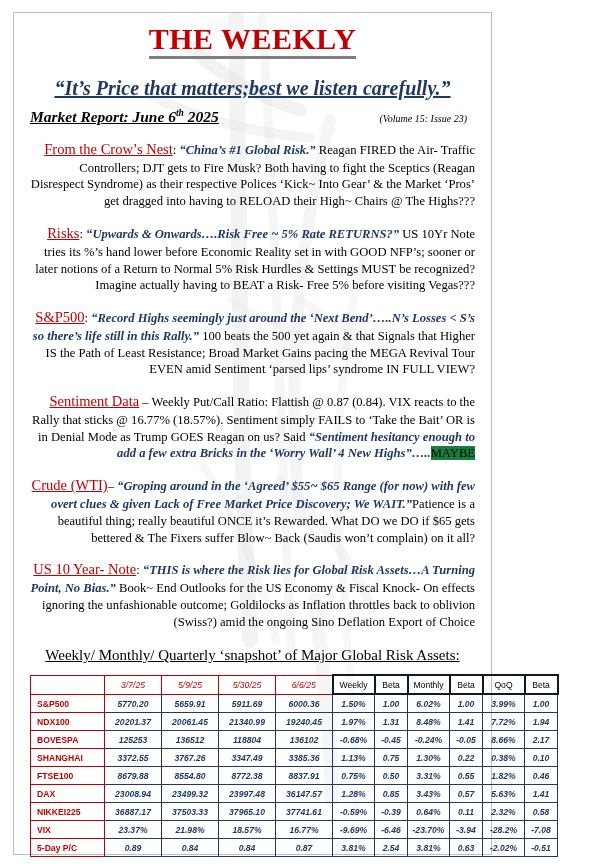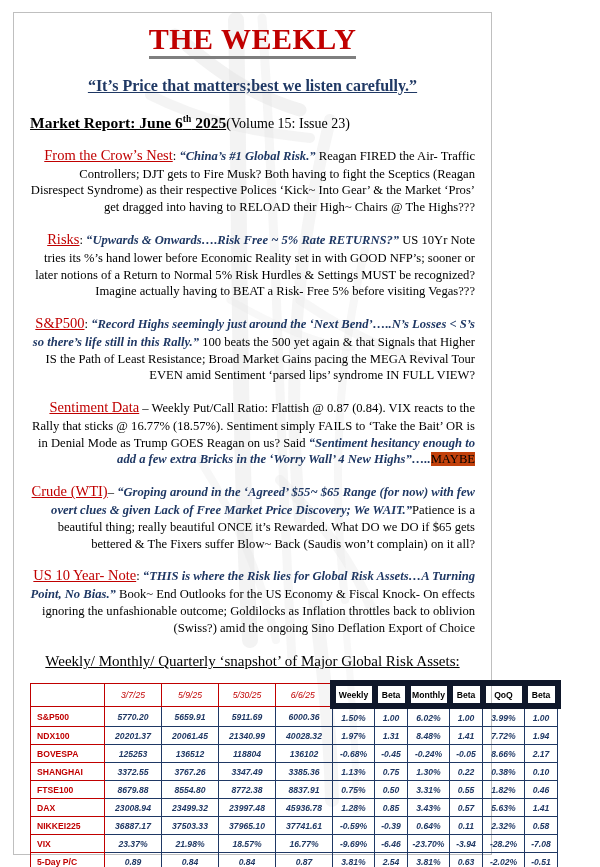--- a/index.html
+++ b/index.html
@@ -62,41 +62,44 @@
     font-weight: bold;
     font-size: 30px;
     letter-spacing: 0.5px;
     color: #C00000;
     border-bottom: 3px solid #7f7f7f;
     padding-bottom: 1px;
     line-height: 1.1;
   }
   .masthead-tagline {
     margin-top: 18px;
-    font-size: 16px;
+    font-size: 20px;
+    font-style: italic;
     font-weight: bold;
     color: #1F3864;
     text-decoration: underline;
   }
 
   
   .report-line {
     display: flex;
     align-items: baseline;
-    margin-top: 19px;
+    justify-content: space-between;
+    margin-top: 8px;
+    font-style: italic;
   }
   .report-title {
     font-size: 15.5px;
     font-weight: bold;
     text-decoration: underline;
     color: #000000;
   }
   .report-title sup { font-size: 9.5px; }
   .report-volume {
-    font-size: 14px;
+    font-size: 10px;
     color: #000000;
     padding-right: 8px;
   }
 
   
   .section {
     margin-top: 14px;
     font-size: 12.6px;
     line-height: 1.34;
     text-align: right;
@@ -109,21 +112,21 @@
     text-decoration: underline;
   }
   .sep { color: #000000; }
   .quote {
     font-style: italic;
     font-weight: bold;
     color: #1F3864;
   }
   .plain { color: #000000; }
   .hl {
-    background: #c2410c;
+    background: #15803d;
     color: #000000;
   }
 
   
   .table-title {
     margin-top: 17px;
     font-size: 15px;
     font-weight: normal;
     text-decoration: underline;
     text-align: center;
@@ -151,22 +154,22 @@
     background: #ffffff;
   }
   table.snapshot th.date {
     color: #C00000;
     font-weight: normal;
     font-style: italic;
     border: 1px solid #C00000;
   }
   table.snapshot th.metric {
     color: #000000;
-    font-weight: bold;
-    border: 6px solid #0f172a;
+    font-weight: normal;
+    border: 2px solid #0f172a;
   }
   table.snapshot td.rowlabel {
     color: #C00000;
     font-weight: bold;
     text-align: left;
     padding-left: 6px;
     border: 1px solid #C00000;
   }
   table.snapshot td.val {
     color: #1F3864;
@@ -281,21 +284,21 @@
             <td class="val">6.02%</td>
             <td class="val">1.00</td>
             <td class="val">3.99%</td>
             <td class="val">1.00</td>
           </tr>
           <tr>
             <td class="rowlabel">NDX100</td>
             <td class="val">20201.37</td>
             <td class="val">20061.45</td>
             <td class="val">21340.99</td>
-            <td class="val">40028.32</td>
+            <td class="val">19240.45</td>
             <td class="val">1.97%</td>
             <td class="val">1.31</td>
             <td class="val">8.48%</td>
             <td class="val">1.41</td>
             <td class="val">7.72%</td>
             <td class="val">1.94</td>
           </tr>
           <tr>
             <td class="rowlabel">BOVESPA</td>
             <td class="val">125253</td>
@@ -333,21 +336,21 @@
             <td class="val">3.31%</td>
             <td class="val">0.55</td>
             <td class="val">1.82%</td>
             <td class="val">0.46</td>
           </tr>
           <tr>
             <td class="rowlabel">DAX</td>
             <td class="val">23008.94</td>
             <td class="val">23499.32</td>
             <td class="val">23997.48</td>
-            <td class="val">45936.78</td>
+            <td class="val">36147.57</td>
             <td class="val">1.28%</td>
             <td class="val">0.85</td>
             <td class="val">3.43%</td>
             <td class="val">0.57</td>
             <td class="val">5.63%</td>
             <td class="val">1.41</td>
           </tr>
           <tr>
             <td class="rowlabel">NIKKEI225</td>
             <td class="val">36887.17</td>

